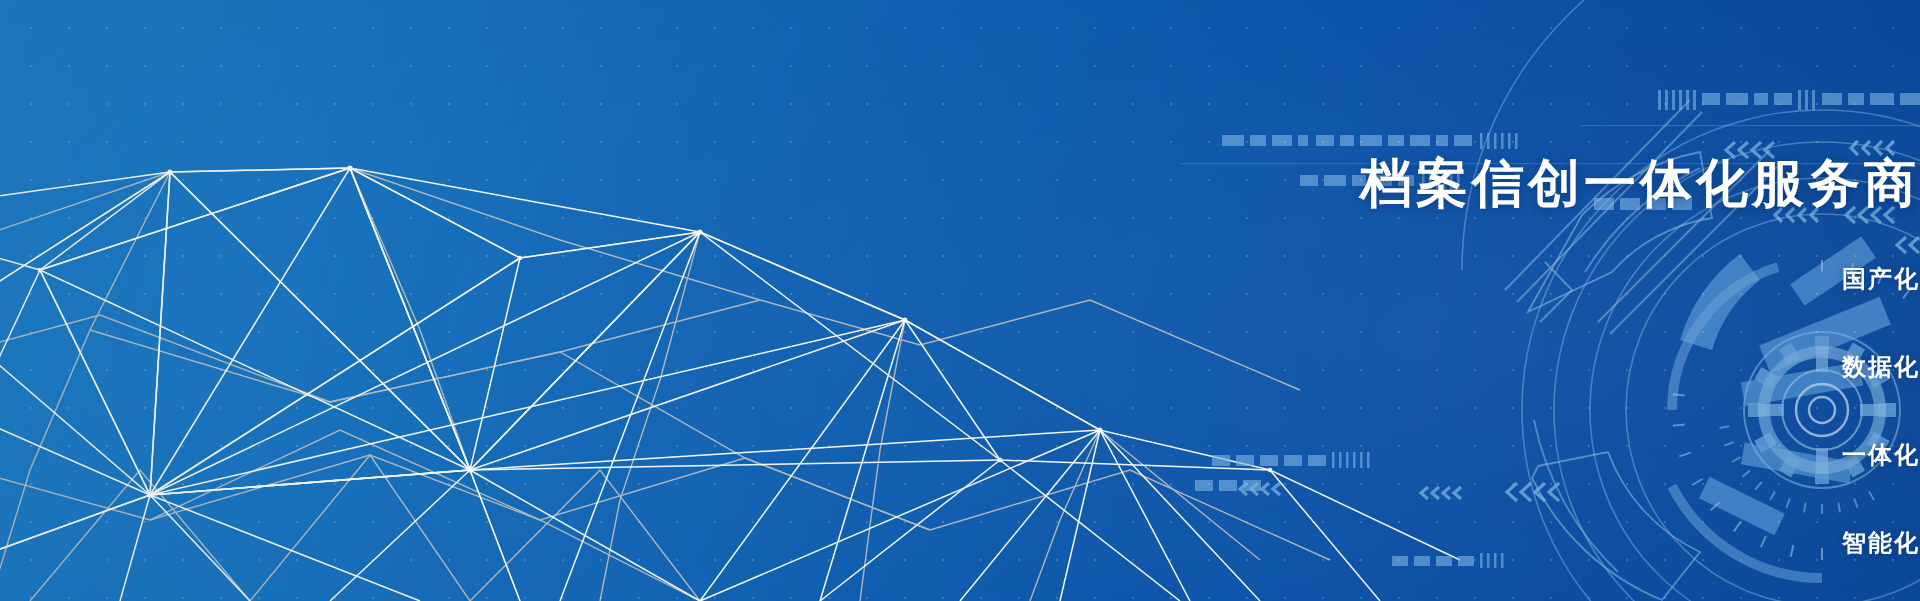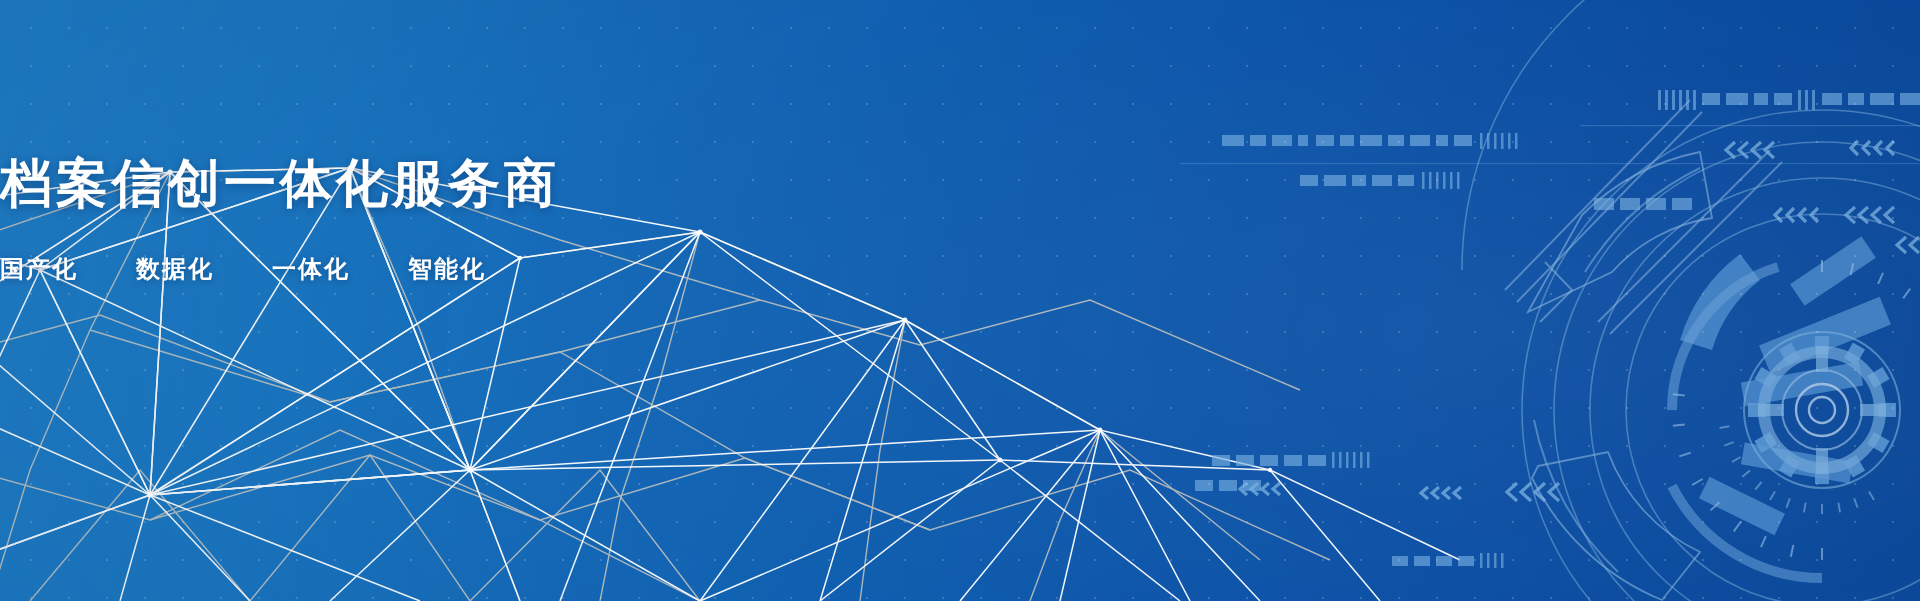--- a/index.html
+++ b/index.html
@@ -15,37 +15,38 @@
   .layer{position:absolute;inset:0;width:1920px;height:601px;}
   #dotgrid{
     background-image:radial-gradient(rgba(255,255,255,.32) 1.1px, transparent 1.2px);
     background-size:38px 38px;background-position:12px 9px;opacity:.55;
   }
   #vignette{
     background:radial-gradient(120% 150% at 78% 55%, rgba(255,255,255,.05) 0%, rgba(0,0,0,0) 45%, rgba(0,20,60,.16) 100%);
   }
   #center-text{
     position:absolute;left:0;top:0;width:1920px;height:503px;
-    display:flex;flex-direction:column;align-items:flex-start;justify-content:flex-start;
+    display:flex;flex-direction:column;align-items:flex-end;justify-content:flex-start;
     pointer-events:none;
   }
   #title{
     margin-top:152px;
     font-size:52px;line-height:62px;font-weight:700;color:#ffffff;
     letter-spacing:4px;
     text-shadow:0 2px 10px rgba(3,32,78,.42);
     white-space:nowrap;
   }
   #subtitle{
-    margin-top:40px;
+    margin-top:50px;
     display:flex;align-items:center;gap:58px;
     font-size:24px;line-height:30px;font-weight:700;color:#ffffff;
     letter-spacing:2px;
     text-shadow:0 1px 7px rgba(3,32,78,.40);
     white-space:nowrap;
+    flex-direction:column;
   }
   #subtitle .kw{display:inline-block;}
 </style>
 </head>
 <body>
 
 <div id="banner">
 
   <svg class="layer" viewBox="0 0 1920 601" preserveAspectRatio="none">
     <g stroke="#d8cfc0" stroke-width="1.4" fill="none" opacity="0.78">

